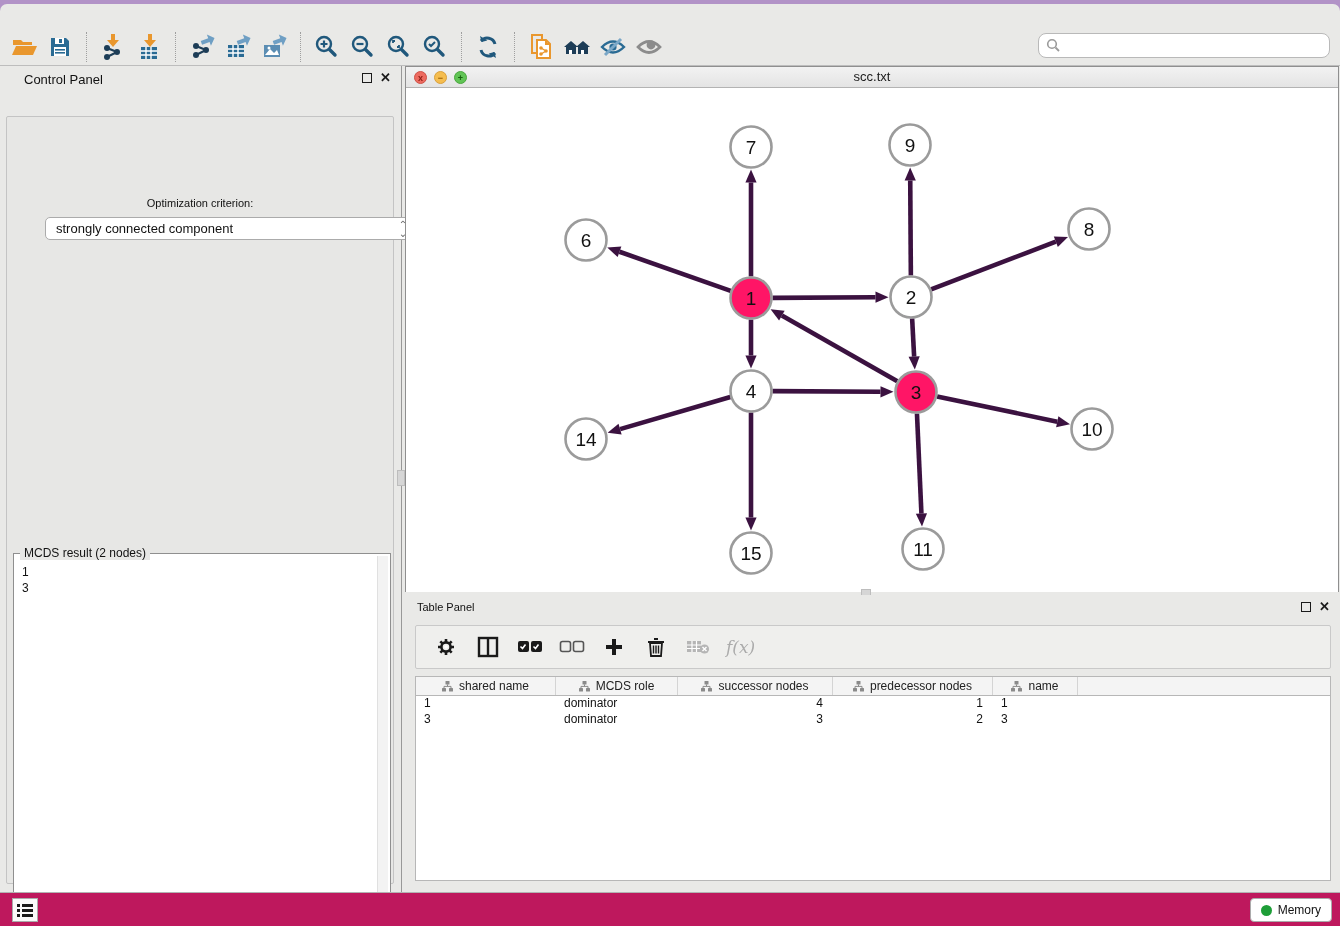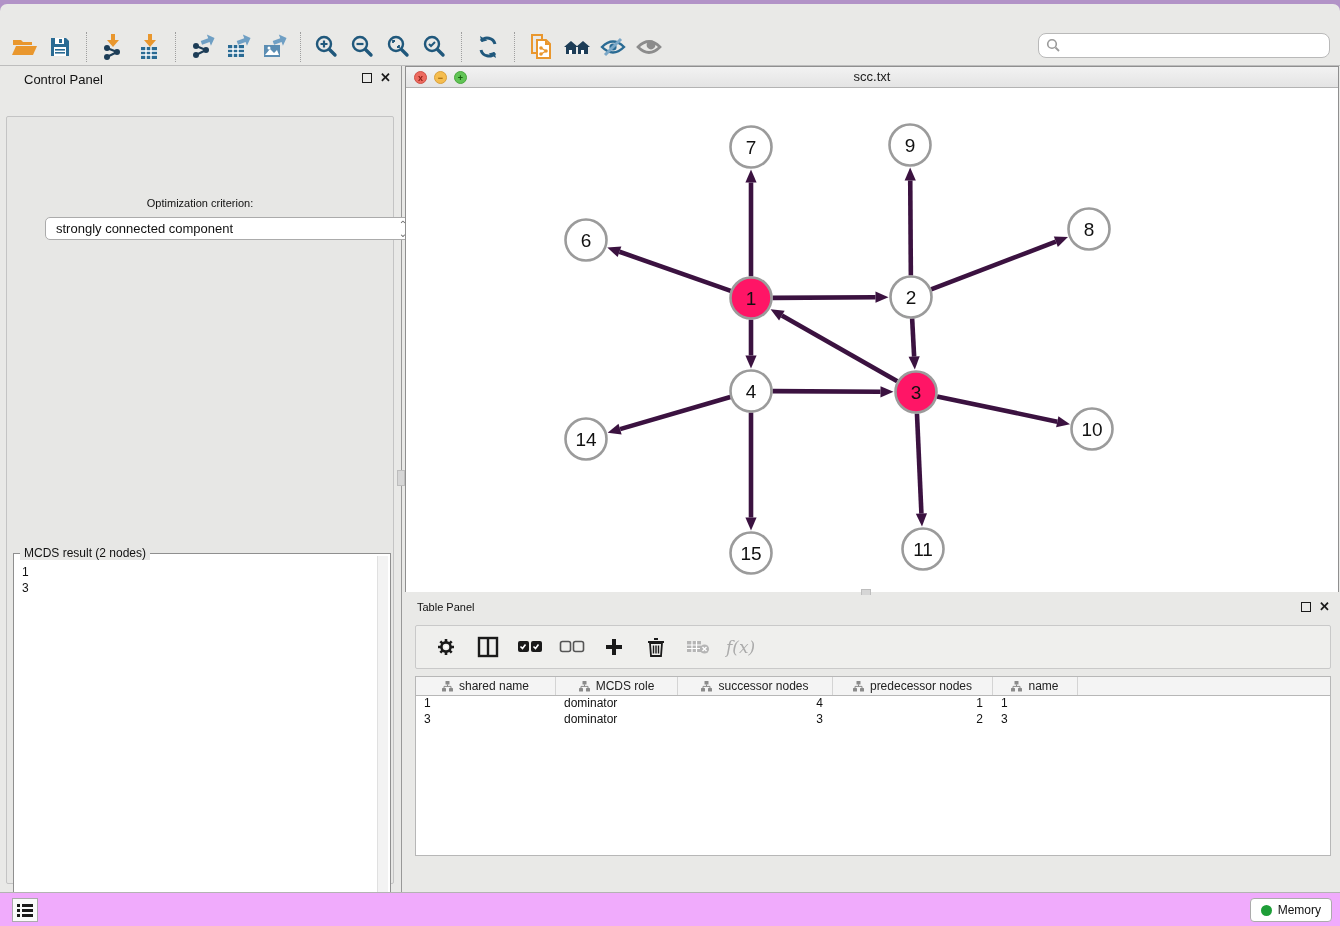--- a/index.html
+++ b/index.html
@@ -58,34 +58,34 @@
   .grip-v { position:absolute; left:397px; top:466px; width:8px; height:16px; background:#d6d6d6; border:1px solid #bdbdbd; }
   .grip-h { position:absolute; left:861px; top:585px; width:10px; height:7px; background:#d6d6d6; border:1px solid #bdbdbd; }
 
   
   .table-panel { position:absolute; left:405px; top:591px; width:935px; height:297px; background:#e9e9e7; }
   .tp-header { position:absolute; top:6px; left:12px; font-size:11px; color:#111; }
   .tp-toolbar { position:absolute; top:30px; left:10px; right:9px; height:44px; background:#efefed; border:1px solid #c9c9c9; border-radius:2px;
     display:flex; align-items:center; gap:14px; padding-left:16px; }
   .tp-tool { width:28px; height:28px; display:flex; align-items:center; justify-content:center; }
   .fx-label { font-size:17px; color:#ababab; font-family:"DejaVu Serif",serif; font-style:italic; }
-  .tp-table { position:absolute; top:81px; left:10px; right:9px; height:180px; background:#fff; border:1px solid #b7b7b7; }
+  .tp-table { position:absolute; top:81px; left:10px; right:9px; height:205px; background:#fff; border:1px solid #b7b7b7; }
   .tp-head-row { display:flex; height:19px; background:#f4f4f4; border-bottom:1px solid #b7b7b7; }
   .th-cell { display:flex; align-items:center; justify-content:center; gap:6px; font-size:12px; color:#222; border-right:1px solid #d4d4d4; position:relative; }
   .tr-row { display:flex; height:16px; font-size:12px; color:#111; }
   .td-cell { overflow:hidden; white-space:nowrap; }
   .al { text-align:left; padding-left:8px; }
   .ar { text-align:right; padding-right:10px; }
   .tp-tabs { position:absolute; left:287px; top:271px; display:flex; border:1px solid #b0b0b0; border-radius:6px; overflow:hidden; background:#fff; }
   .tp-tab { padding:4px 12px; font-size:13px; color:#111; background:#fff; border-right:1px solid #c6c6c6; }
   .tp-tab:last-child { border-right:none; }
   .tp-tab.selected { background:#e2e2e0; color:#bdbdbd; }
 
   
-  .statusbar { position:absolute; left:0; top:888px; width:100%; height:34px; background:#f0abfc; border-top:1px solid #b3b3b3; }
+  .statusbar { position:absolute; left:0; top:888px; width:100%; height:34px; background:#be185d; border-top:1px solid #b3b3b3; }
   .list-btn { position:absolute; left:12px; top:5px; width:26px; height:24px; background:#fafafa; border:1px solid #ababab; display:flex; align-items:center; justify-content:center; }
   .memory-btn { position:absolute; right:8px; top:5px; height:24px; background:#fff; border:1px solid #ababab; border-radius:4px;
     display:flex; align-items:center; gap:6px; padding:0 10px; font-size:12px; color:#111; }
   .mem-dot { width:11px; height:11px; border-radius:50%; background:#1e9e38; }
 </style>
 </head>
 <body>
 
 <div class="app">
 

